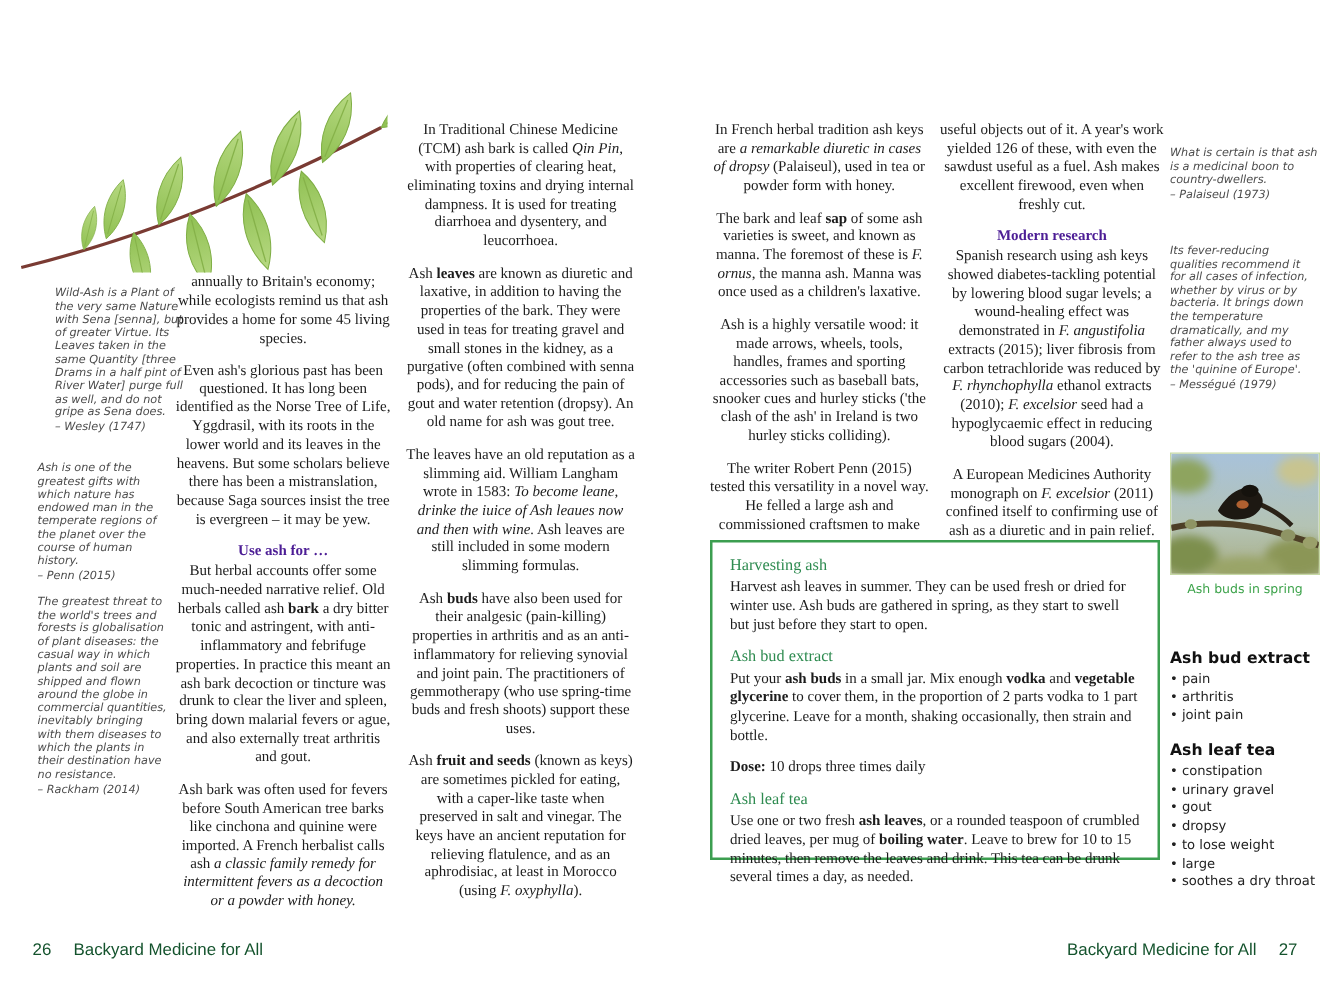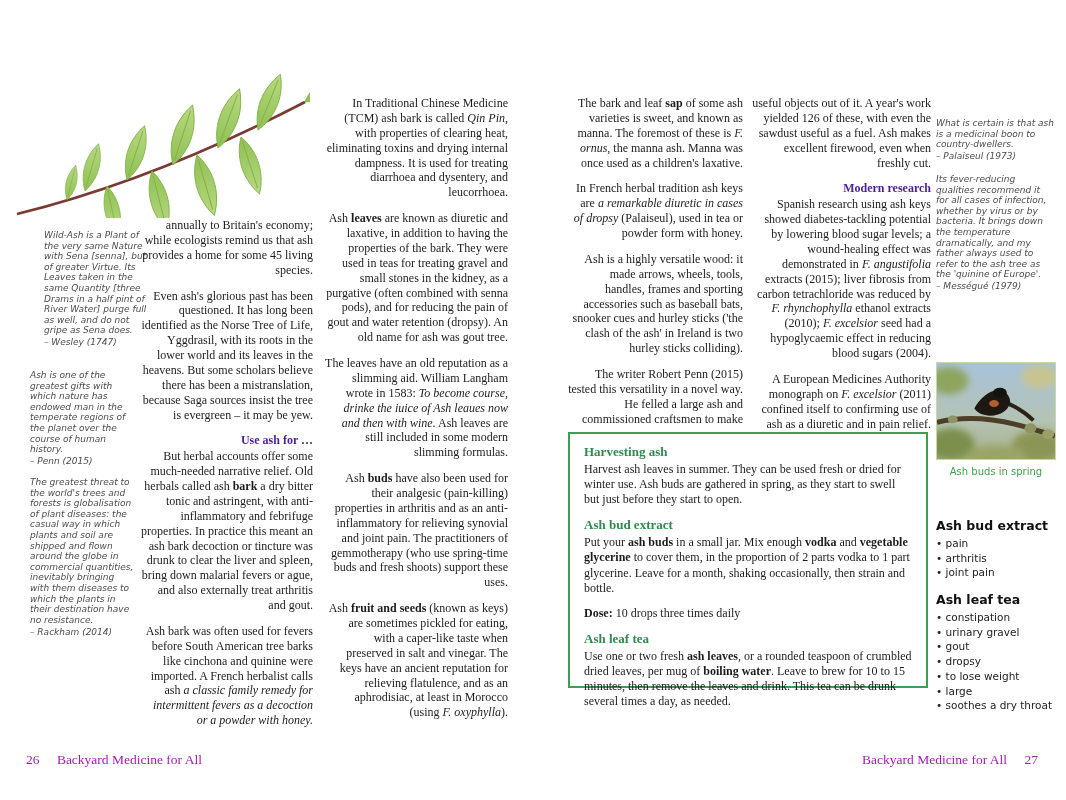--- a/index.html
+++ b/index.html
@@ -10,57 +10,57 @@
   .leaf{position:absolute;left:15px;top:28px;width:295px;height:190px;}
 
   
   .margin-note{position:absolute;width:104px;font-family:"DejaVu Sans",sans-serif;
                font-style:italic;font-size:9px;line-height:1.18;color:#4c4c4c;}
   .margin-note .attr{display:block;font-style:italic;margin-top:1px;}
   .mn1{left:44px;top:230px;}
   .mn2{left:30px;top:370px;}
   .mn3{left:30px;top:477px;}
   .rq1{left:936px;top:118px;width:118px;}
-  .rq2{left:936px;top:174px;width:118px;}
-
-  
-  .col{position:absolute;font-size:12px;line-height:1.24;text-align:right;}
+  .rq2{left:936px;top:196px;width:118px;}
+
+  
+  .col{position:absolute;font-size:12px;line-height:1.24;text-align:center;}
   .col p{margin:0 0 11px 0;}
   .col-l2{left:140px;top:218px;width:173px;}
   .col-l3{left:325px;top:96px;width:183px;}
   .col-r1{left:568px;top:96px;width:175px;}
   .col-r2{left:752px;top:96px;width:179px;}
   .ghead{color:#4c1d95;font-size:12px;font-weight:bold;margin:0 0 1px 0;
          font-family:"Liberation Serif",serif;}
 
   
   .recipe-box{position:absolute;left:568px;top:432px;width:328px;height:232px;
               border:2px solid #3c9e50;padding:10px 14px;background:#ffffff;}
   .recipe-box p{margin:0 0 10px 0;font-size:12px;line-height:1.26;}
-  .boxhead{color:#2e8b50;font-size:13px;font-weight:bold;margin:0 0 2px 0;
+  .boxhead{color:#2e8b50;font-size:13px;font-weight:normal;margin:0 0 2px 0;
            font-family:"Liberation Serif",serif;}
 
   
   .photo{position:absolute;left:936px;top:362px;width:120px;height:98px;
          border:1px solid #c6d9a4;box-sizing:border-box;}
   .photo svg{display:block;width:100%;height:100%;}
   .caption{position:absolute;left:936px;top:466px;width:120px;
            font-family:"DejaVu Sans",sans-serif;font-size:10px;color:#3da34b;text-align:center;}
 
   
   .uses{position:absolute;left:936px;top:518px;width:126px;}
   .use-block h4{font-family:"DejaVu Sans",sans-serif;font-weight:bold;font-size:12.5px;
                 color:#111;margin:0 0 3px 0;}
   .use-block ul{list-style:none;margin:0 0 12px 0;padding:0;
                 font-family:"DejaVu Sans",sans-serif;font-size:10.5px;line-height:1.4;color:#222;}
   .use-block li::before{content:"\2022\00a0";}
 
   
-  .footer{position:absolute;top:752px;font-size:13.5px;color:#a21caf;
-          font-family:Liberation Serif, serif;}
+  .footer{position:absolute;top:752px;font-size:13.5px;color:#14532d;
+          font-family:Liberation Sans, sans-serif;}
   .footer span + span{margin-left:14px;}
   .footer-left{left:26px;}
   .footer-right{right:28px;}
 </style>
 </head>
 <body>
 
 <div class="spread">
 
   <svg class="leaf" viewBox="0 0 295 190" aria-hidden="true">
@@ -105,28 +105,28 @@
     <p>annually to Britain's economy; while ecologists remind us that ash provides a home for some 45 living species.</p>
     <p>Even ash's glorious past has been questioned. It has long been identified as the Norse Tree of Life, Yggdrasil, with its roots in the lower world and its leaves in the heavens. But some scholars believe there has been a mistranslation, because Saga sources insist the tree is evergreen – it may be yew.</p>
     <h3 class="ghead">Use ash for …</h3>
     <p>But herbal accounts offer some much-needed narrative relief. Old herbals called ash <b>bark</b> a dry bitter tonic and astringent, with anti-inflammatory and febrifuge properties. In practice this meant an ash bark decoction or tincture was drunk to clear the liver and spleen, bring down malarial fevers or ague, and also externally treat arthritis and gout.</p>
     <p>Ash bark was often used for fevers before South American tree barks like cinchona and quinine were imported. A French herbalist calls ash <i>a classic family remedy for intermittent fevers as a decoction or a powder with honey.</i></p>
   </div>
 
   <div class="col col-l3">
     <p>In Traditional Chinese Medicine (TCM) ash bark is called <i>Qin Pin</i>, with properties of clearing heat, eliminating toxins and drying internal dampness. It is used for treating diarrhoea and dysentery, and leucorrhoea.</p>
     <p>Ash <b>leaves</b> are known as diuretic and laxative, in addition to having the properties of the bark. They were used in teas for treating gravel and small stones in the kidney, as a purgative (often combined with senna pods), and for reducing the pain of gout and water retention (dropsy). An old name for ash was gout tree.</p>
-    <p>The leaves have an old reputation as a slimming aid. William Langham wrote in 1583: <i>To become course, drinke the iuice of Ash leaues now and then with wine.</i> Ash leaves are still included in some modern slimming formulas.</p>
+    <p>The leaves have an old reputation as a slimming aid. William Langham wrote in 1583: <i>To become leane, drinke the iuice of Ash leaues now and then with wine.</i> Ash leaves are still included in some modern slimming formulas.</p>
     <p>Ash <b>buds</b> have also been used for their analgesic (pain-killing) properties in arthritis and as an anti-inflammatory for relieving synovial and joint pain. The practitioners of gemmotherapy (who use spring-time buds and fresh shoots) support these uses.</p>
     <p>Ash <b>fruit and seeds</b> (known as keys) are sometimes pickled for eating, with a caper-like taste when preserved in salt and vinegar. The keys have an ancient reputation for relieving flatulence, and as an aphrodisiac, at least in Morocco (using <i>F. oxyphylla</i>).</p>
   </div>
 
   <div class="col col-r1">
+    <p>In French herbal tradition ash keys are <i>a remarkable diuretic in cases of dropsy</i> (Palaiseul), used in tea or powder form with honey.</p>
     <p>The bark and leaf <b>sap</b> of some ash varieties is sweet, and known as manna. The foremost of these is <i>F. ornus</i>, the manna ash. Manna was once used as a children's laxative.</p>
-    <p>In French herbal tradition ash keys are <i>a remarkable diuretic in cases of dropsy</i> (Palaiseul), used in tea or powder form with honey.</p>
     <p>Ash is a highly versatile wood: it made arrows, wheels, tools, handles, frames and sporting accessories such as baseball bats, snooker cues and hurley sticks ('the clash of the ash' in Ireland is two hurley sticks colliding).</p>
     <p>The writer Robert Penn (2015) tested this versatility in a novel way. He felled a large ash and commissioned craftsmen to make</p>
   </div>
 
   <div class="col col-r2">
     <p>useful objects out of it. A year's work yielded 126 of these, with even the sawdust useful as a fuel. Ash makes excellent firewood, even when freshly cut.</p>
     <h3 class="ghead">Modern research</h3>
     <p>Spanish research using ash keys showed diabetes-tackling potential by lowering blood sugar levels; a wound-healing effect was demonstrated in <i>F. angustifolia</i> extracts (2015); liver fibrosis from carbon tetrachloride was reduced by <i>F. rhynchophylla</i> ethanol extracts (2010); <i>F. excelsior</i> seed had a hypoglycaemic effect in reducing blood sugars (2004).</p>
     <p>A European Medicines Authority monograph on <i>F. excelsior</i> (2011) confined itself to confirming use of ash as a diuretic and in pain relief.</p>
   </div>

